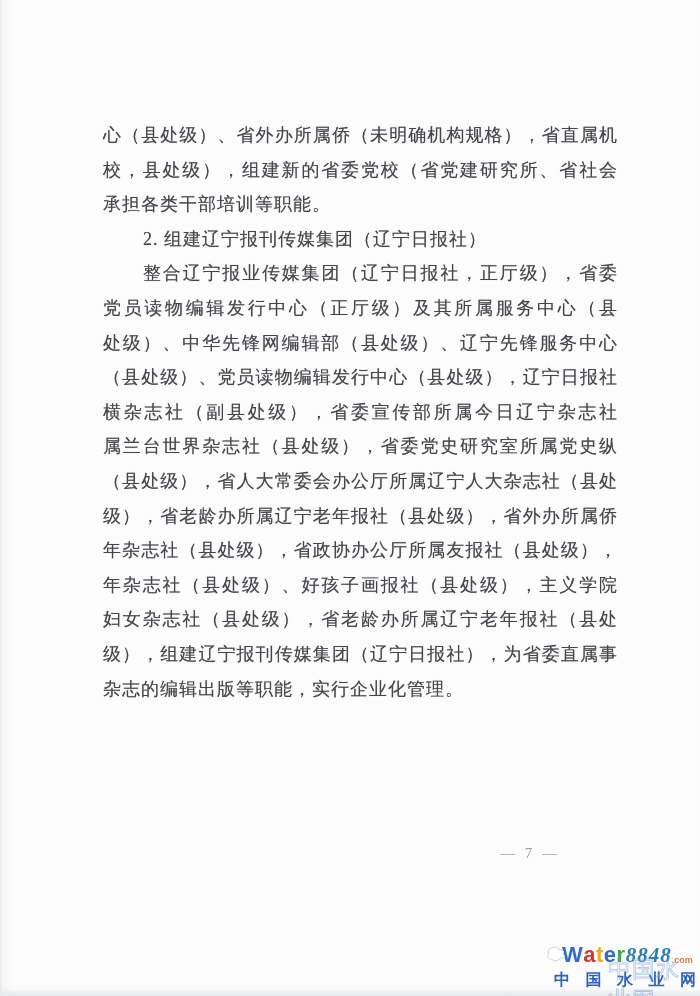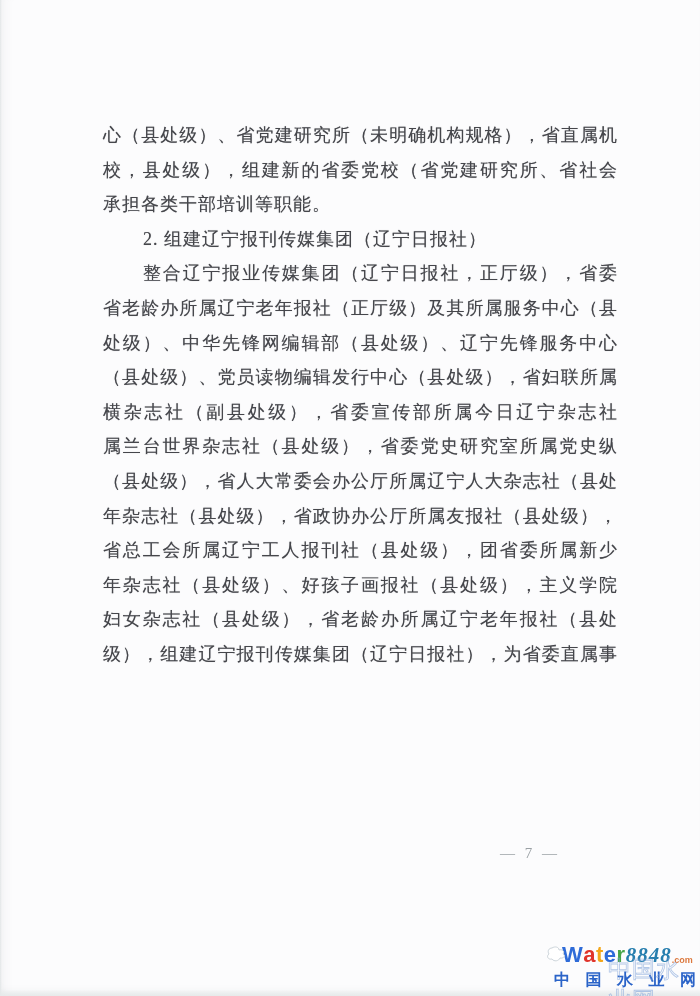--- a/index.html
+++ b/index.html
@@ -124,36 +124,37 @@
     font-size: 16px;
   }
 </style>
 </head>
 <body>
 
 <div class="edge-left"></div>
 <div class="edge-bottom"></div>
 
 <div class="textblock">
-  <div class="line">心（县处级）、省党建研究所（未明确机构规格），省直属机</div>
+  <div class="line">心（县处级）、省外办所属侨（未明确机构规格），省直属机</div>
   <div class="line">校，县处级），组建新的省委党校（省党建研究所、省社会</div>
   <div class="line short">承担各类干部培训等职能。</div>
   <div class="line short indent">2. 组建辽宁报刊传媒集团（辽宁日报社）</div>
   <div class="line indent">整合辽宁报业传媒集团（辽宁日报社，正厅级），省委</div>
-  <div class="line">省老龄办所属辽宁老年报社（正厅级）及其所属服务中心（县</div>
+  <div class="line">党员读物编辑发行中心（正厅级）及其所属服务中心（县</div>
   <div class="line">处级）、中华先锋网编辑部（县处级）、辽宁先锋服务中心</div>
-  <div class="line">（县处级）、党员读物编辑发行中心（县处级），省妇联所属</div>
+  <div class="line">（县处级）、党员读物编辑发行中心（县处级），辽宁日报社</div>
   <div class="line">横杂志社（副县处级），省委宣传部所属今日辽宁杂志社</div>
   <div class="line">属兰台世界杂志社（县处级），省委党史研究室所属党史纵</div>
   <div class="line">（县处级），省人大常委会办公厅所属辽宁人大杂志社（县处</div>
+  <div class="line">级），省老龄办所属辽宁老年报社（县处级），省外办所属侨</div>
   <div class="line">年杂志社（县处级），省政协办公厅所属友报社（县处级），</div>
-  <div class="line">省总工会所属辽宁工人报刊社（县处级），团省委所属新少</div>
   <div class="line">年杂志社（县处级）、好孩子画报社（县处级），主义学院</div>
   <div class="line">妇女杂志社（县处级），省老龄办所属辽宁老年报社（县处</div>
   <div class="line">级），组建辽宁报刊传媒集团（辽宁日报社），为省委直属事</div>
+  <div class="line short">杂志的编辑出版等职能，实行企业化管理。</div>
 </div>
 
 <div class="page-number">— 7 —</div>
 
 <div class="watermark">
   <div class="wm-row1">
     <svg class="wm-cloud" width="22" height="20" viewBox="0 0 22 20">
       <path d="M6 3 C9 1, 13 2, 13 5 C16 4, 19 6, 17 9 C20 10, 18 14, 14 13 C13 16, 8 17, 6 14 C2 15, 0 11, 3 9 C1 6, 3 3, 6 3 Z" fill="#ffffff" stroke="#ccd4da" stroke-width="1"></path>
     </svg>
     <span class="wm-word" style="color: rgb(46, 107, 216);">W</span>

